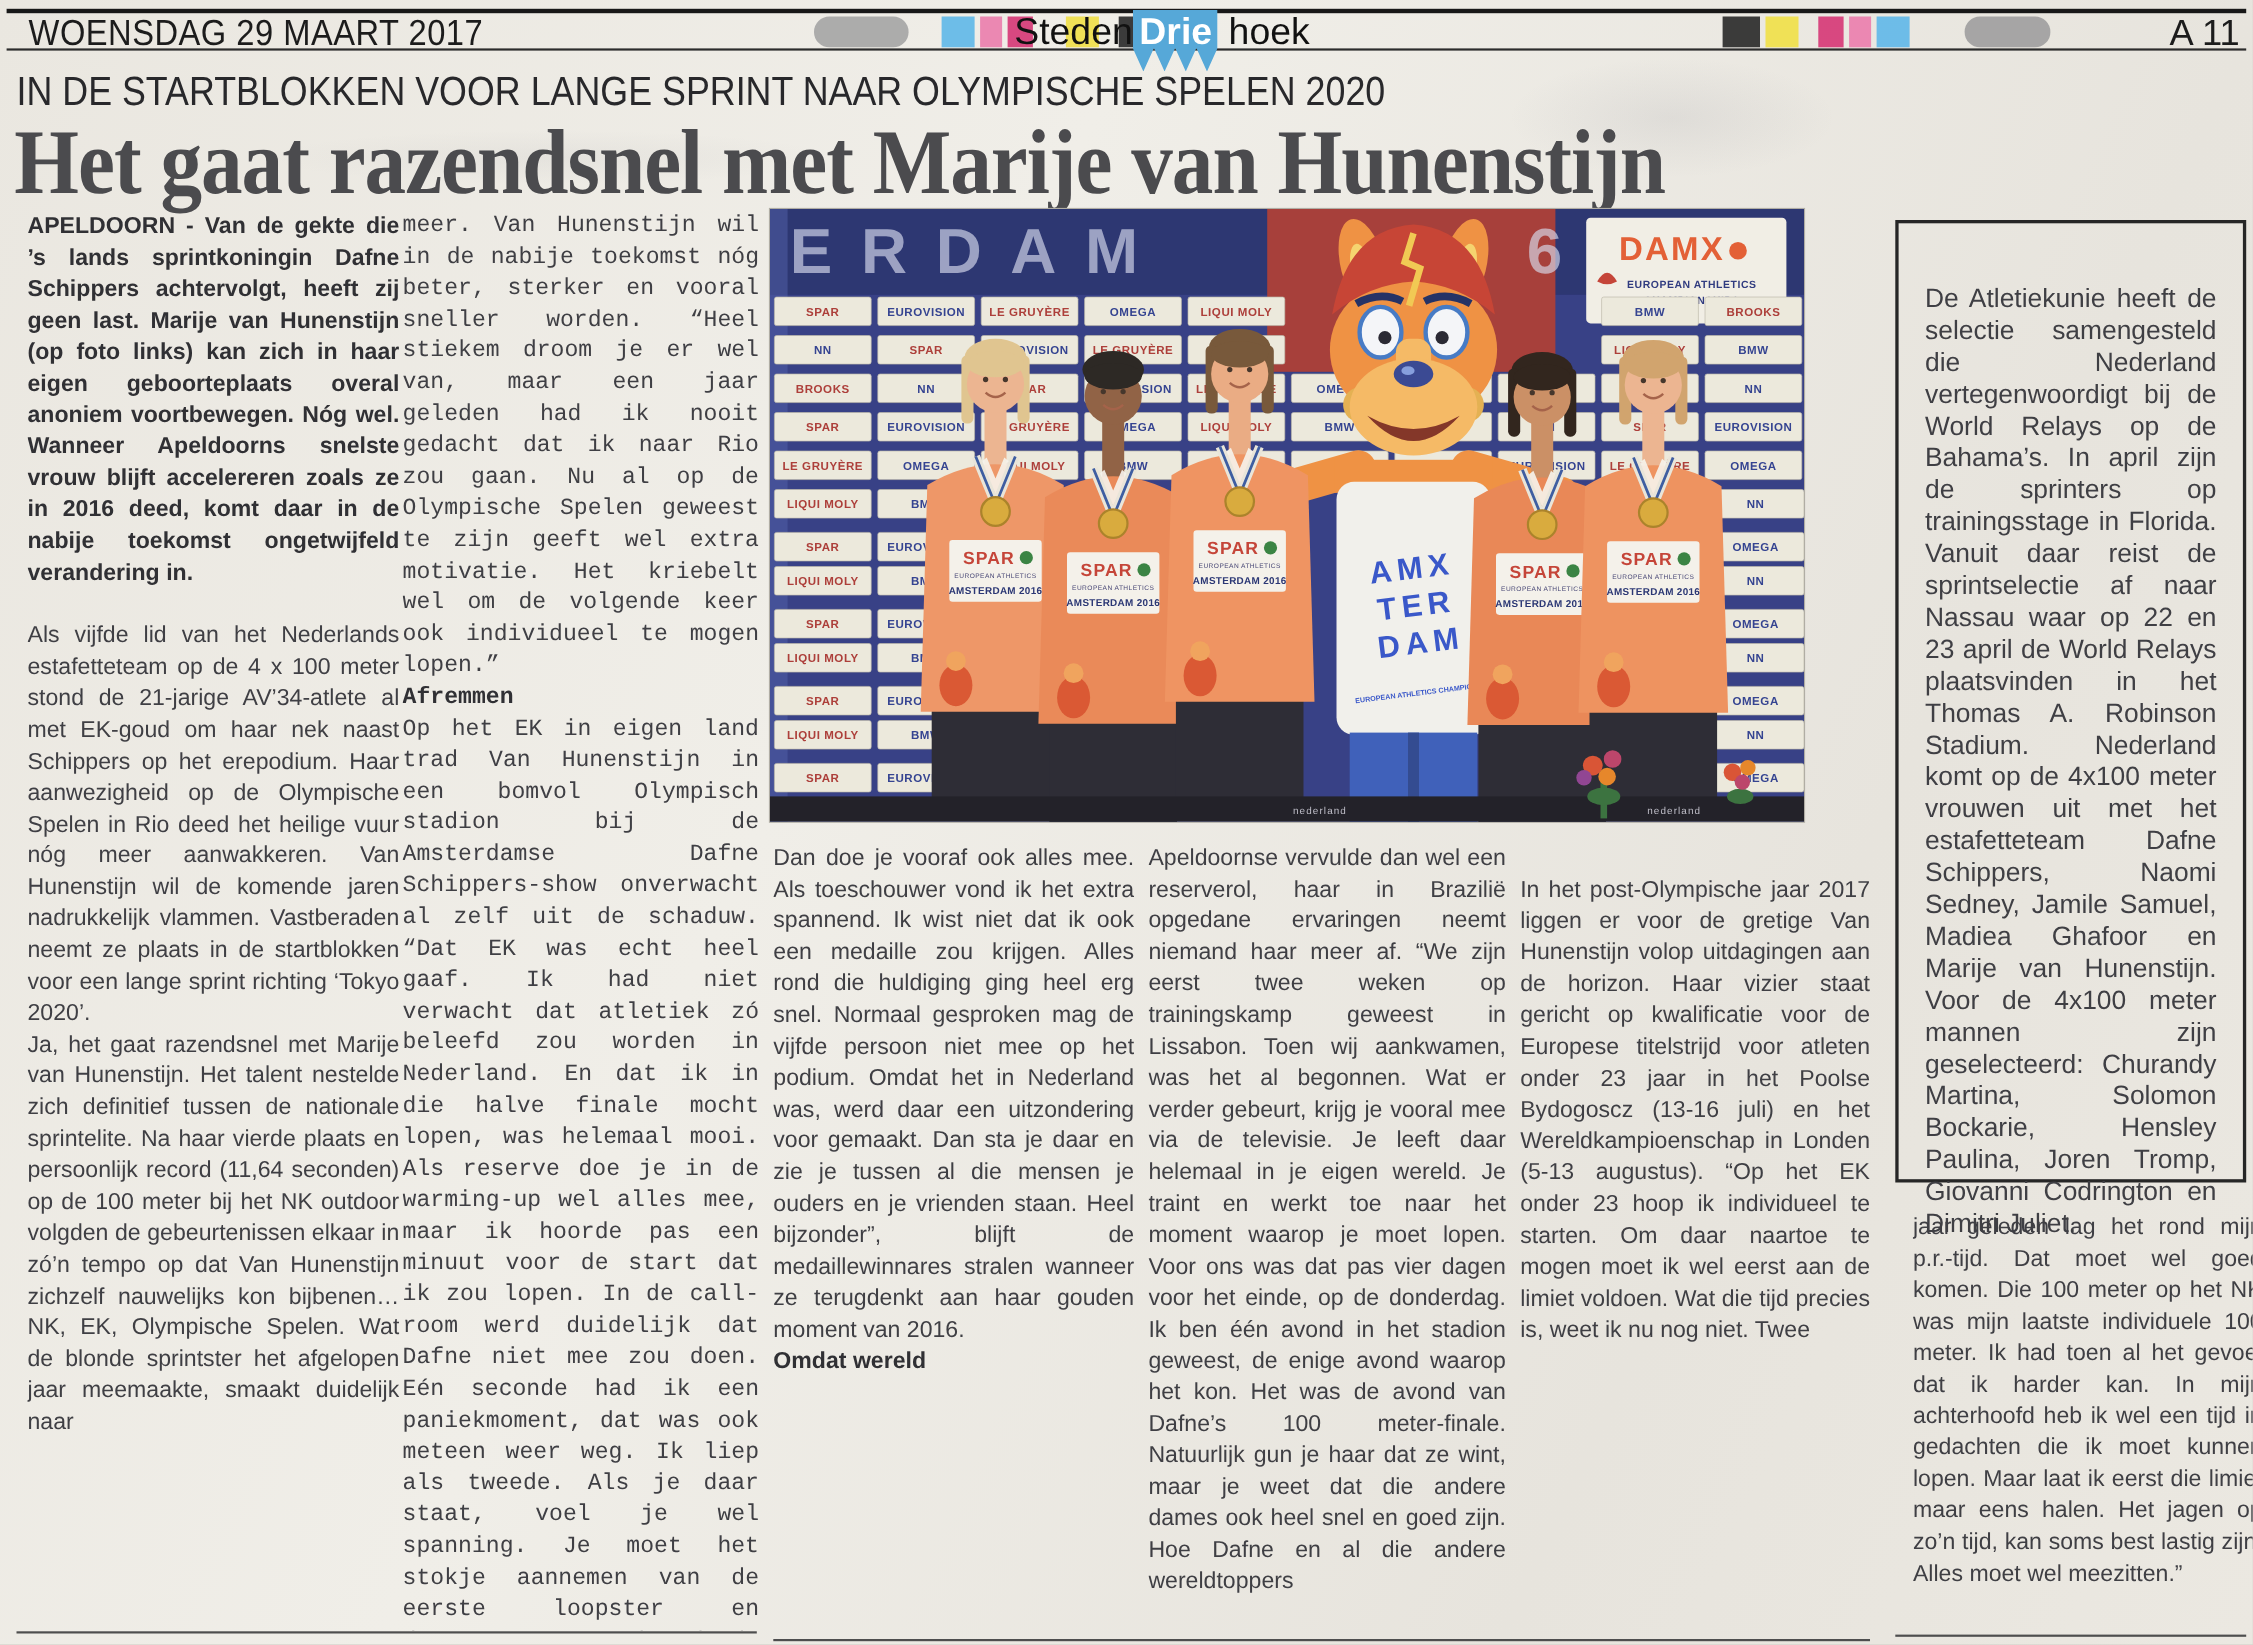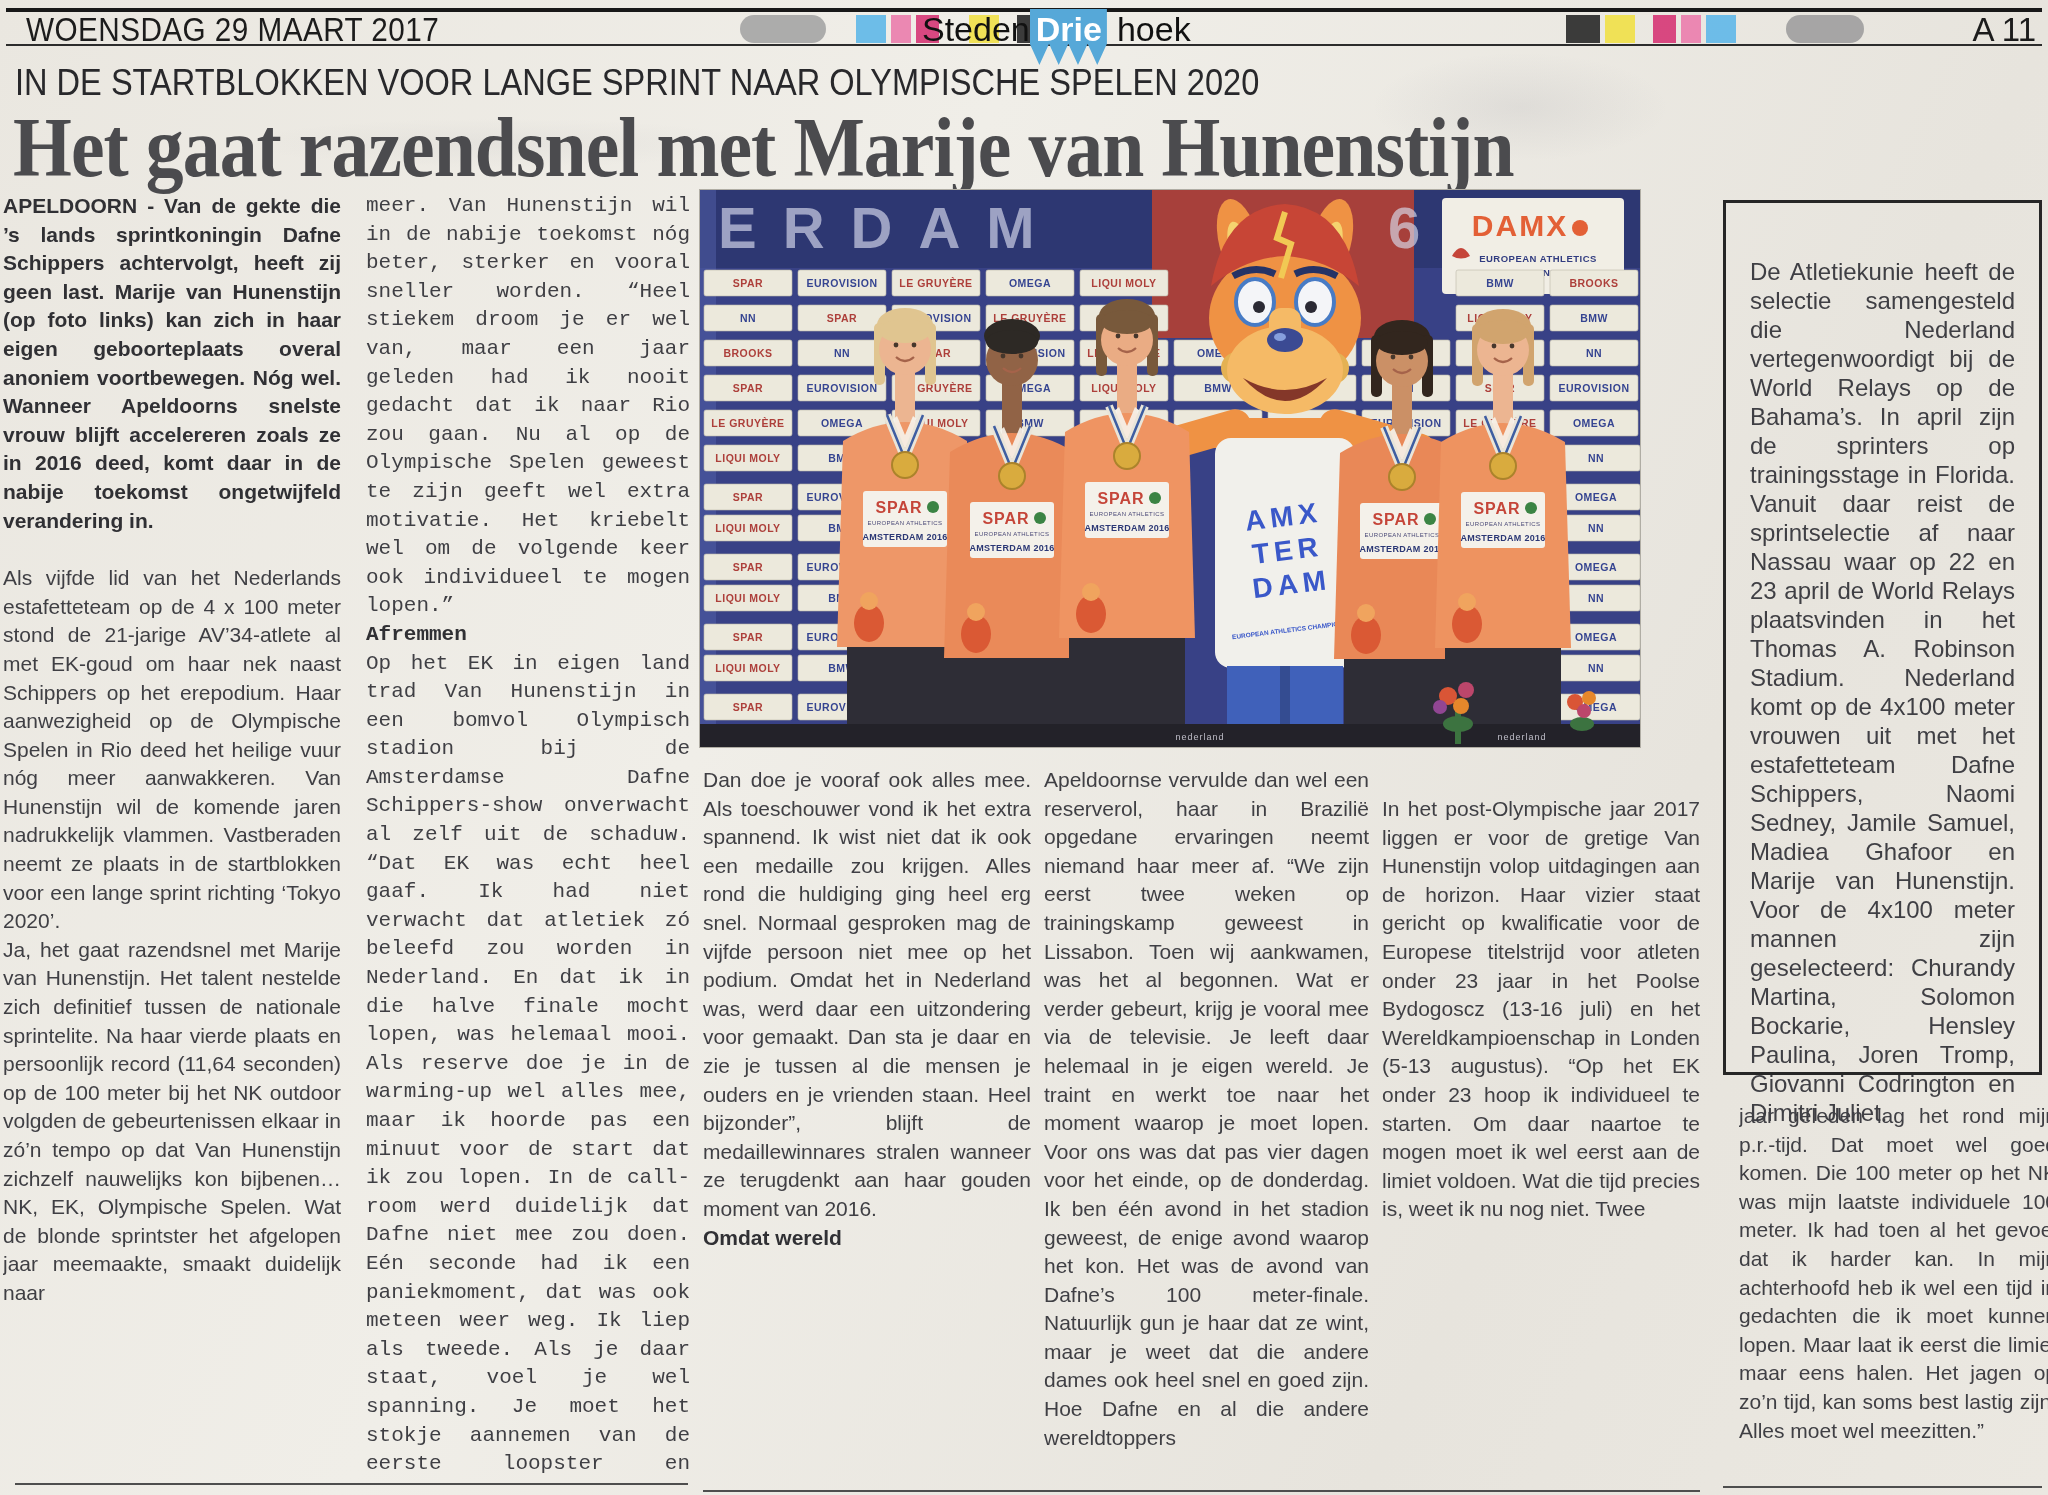--- a/index.html
+++ b/index.html
@@ -36,21 +36,21 @@
   .headline { left:13px; top:99px; font-family:"Liberation Serif",serif; font-weight:bold;
               font-size:84px; color:#4b4b4e; letter-spacing:-1px; white-space:nowrap;
               transform:scaleX(.9); transform-origin:left top; }
 
   
   .col { font-size:21px; line-height:28.6px; color:#3f3f44; text-align:justify; overflow:hidden; }
   .col p { margin:0; }
   .col .gap { margin-top:29px; }
   .lead { font-weight:bold; color:#303034; }
   .subhead { font-weight:bold; color:#303034; margin-top:29px; }
-  .c1 { left:3px;   top:192px; width:338px; height:1290px; }
+  .c1 { left:25px;   top:192px; width:338px; height:1290px; }
   .c2 { left:366px;  top:192px; width:324px; height:1290px;font-family:Liberation Mono, monospace; }
   .c3 { left:703px;  top:766px; width:328px; height:720px; }
   .c4 { left:1044px; top:766px; width:325px; height:720px; }
   .c5 { left:1382px; top:766px; width:318px; height:720px; }
   .c6 { left:1723px; top:1102px; width:318px; height:382px;margin-left:16px; }
 
   
   .sidebar { left:1723px; top:200px; width:319px; height:875px; border:3px solid #262626;
              padding:26px 24px; }
   .sidebar-title { font-size:42px; line-height:50px; font-weight:bold; color:#4b4b4e; }

